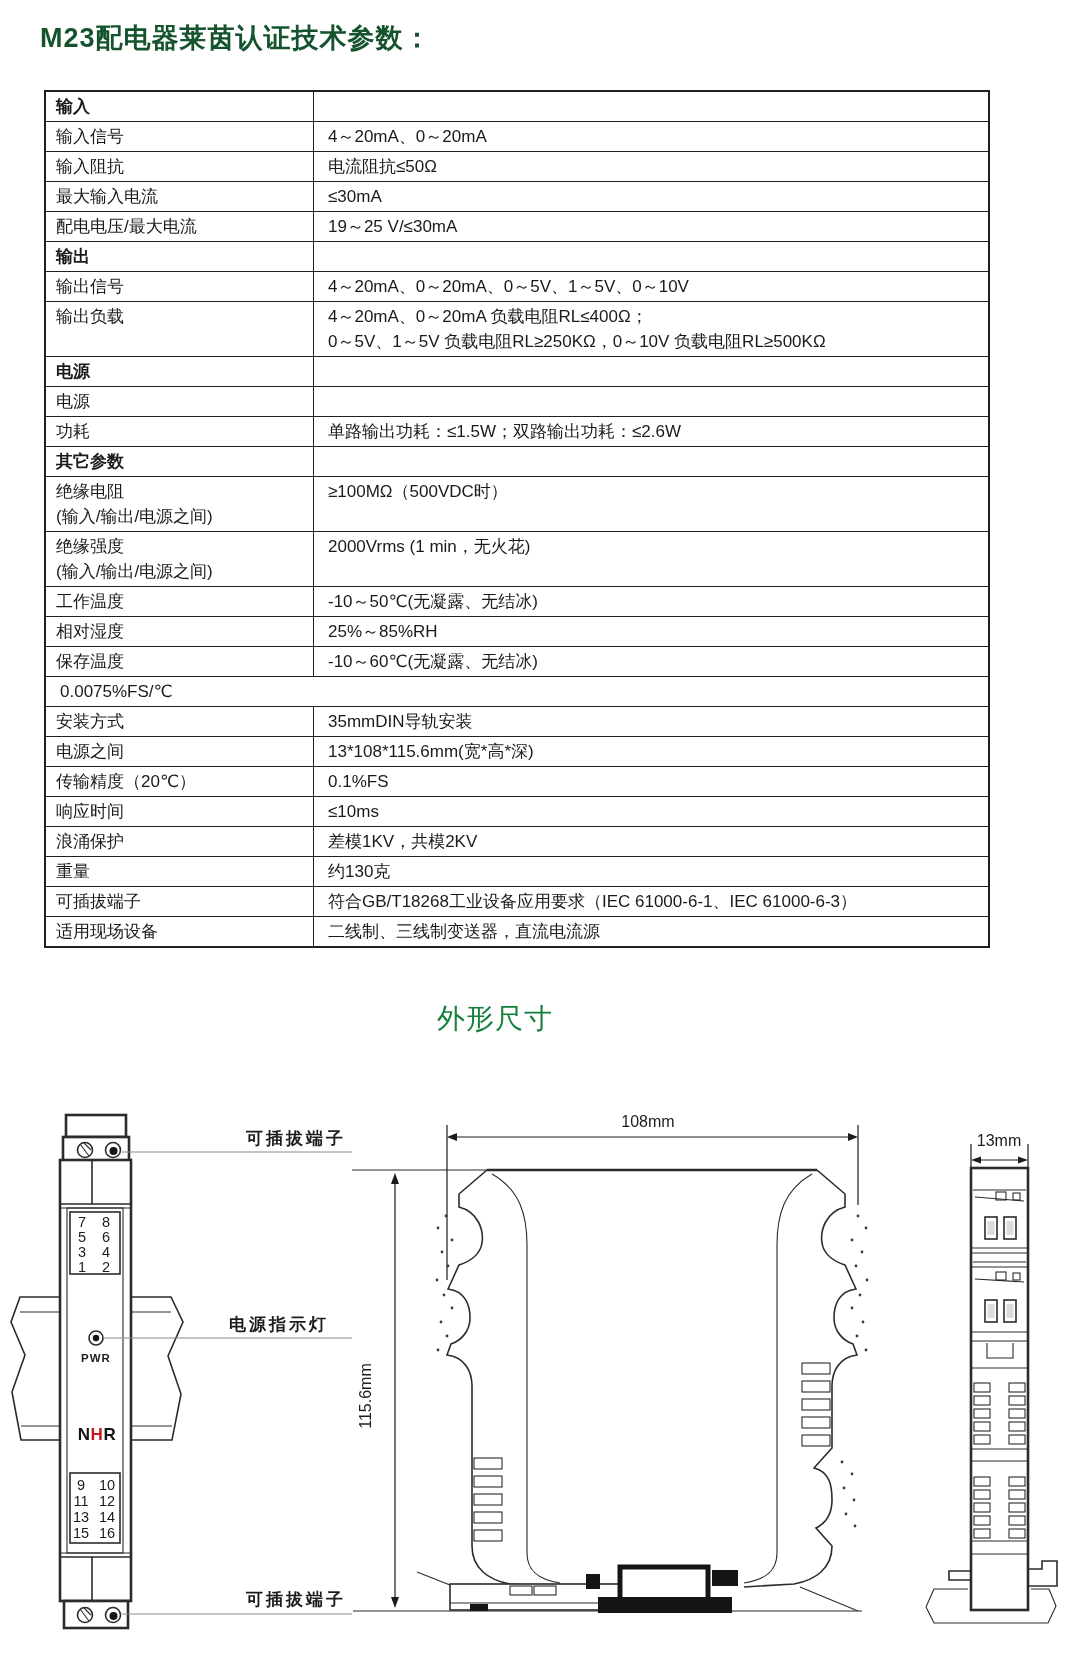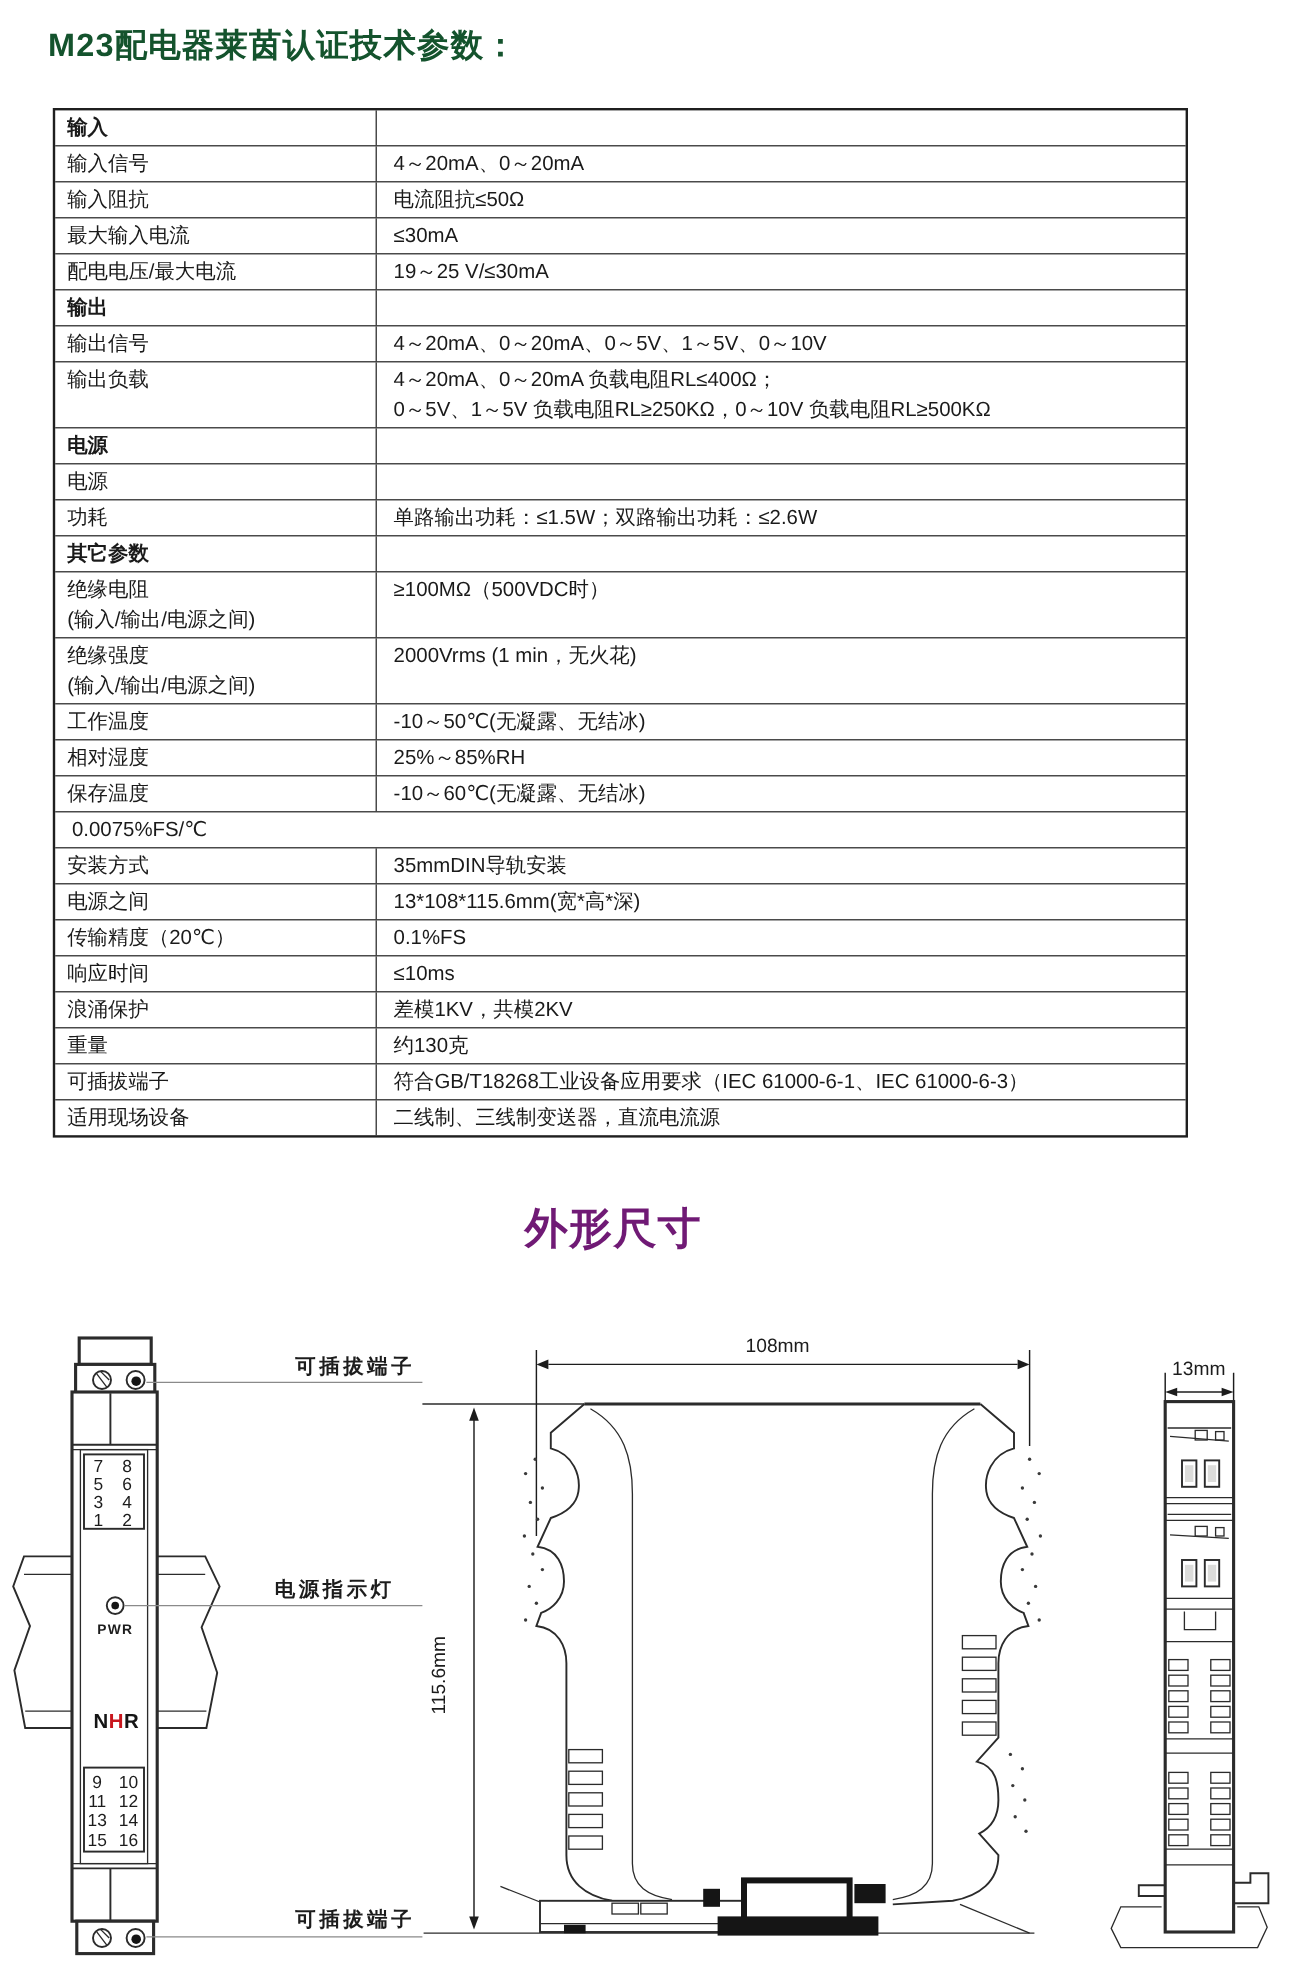--- a/index.html
+++ b/index.html
@@ -6,21 +6,21 @@
   .page{position:relative;width:1080px;height:1655px;background:#fff;overflow:hidden;
         font-family:"Liberation Sans","DejaVu Sans",sans-serif;color:#1a1a1a;}
   .title{position:absolute;left:40px;top:20px;margin:0;font-size:27px;font-weight:700;color:#14532d;letter-spacing:1px;}
   .spec-table{position:absolute;left:44px;top:90px;width:946px;border:2.5px solid #1f1f1f;box-sizing:border-box;}
   .trow{display:flex;border-top:1.5px solid #1f1f1f;}
   .trow:first-child{border-top:none;}
   .tcell{padding:2px 10px;font-size:17px;line-height:25px;white-space:pre-line;box-sizing:border-box;}
   .tlabel{flex:0 0 268px;width:268px;border-right:1.5px solid #1f1f1f;}
   .tvalue{flex:1;padding-left:14px;}
   .sec .tlabel{font-weight:700;}
-  .dims-title{position:absolute;left:437px;top:1000px;margin:0;font-size:36px;font-weight:700;color:#701a75;letter-spacing:1px;}
+  .dims-title{position:absolute;left:437px;top:1000px;margin:0;font-size:28px;font-weight:400;color:#15803d;letter-spacing:1px;}
   svg.diagram{position:absolute;left:0;top:1060px;}
   
   .ink{stroke:#2b2b2b;fill:none;}
   .thick{stroke-width:2.6;}
   .med{stroke-width:1.6;}
   .thin{stroke-width:1.1;}
   .wfill{fill:#fff;}
   .dimln{stroke:#1c1c1c;stroke-width:1.2;fill:none;}
   .arrow{fill:#1c1c1c;stroke:none;}
   .leader{stroke:#8a8a8a;stroke-width:1.1;fill:none;}

